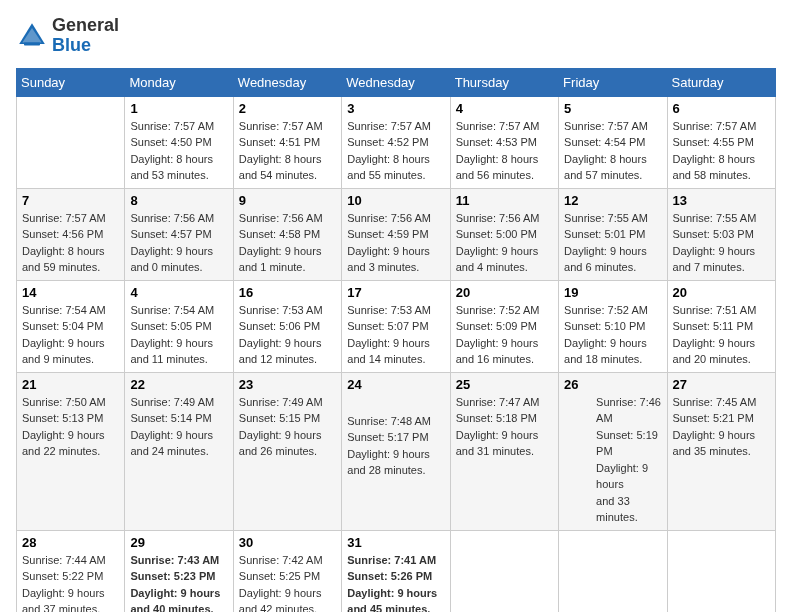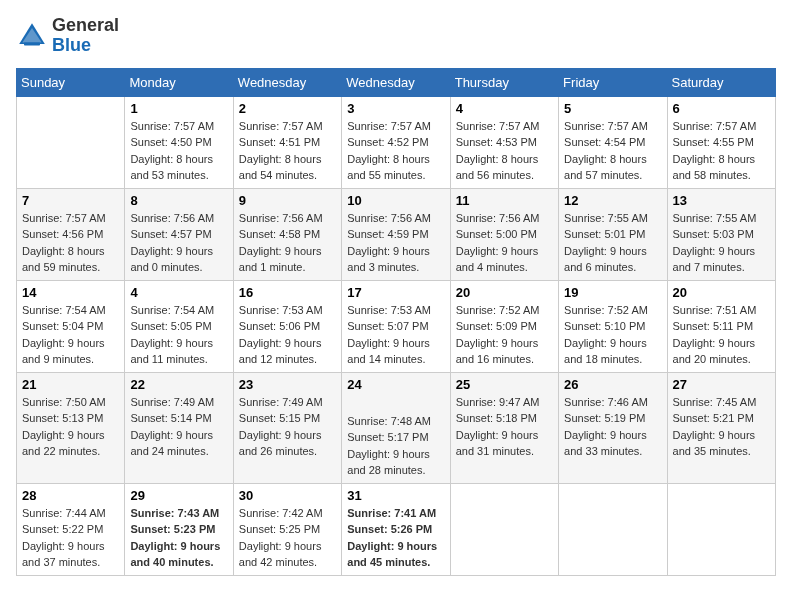--- a/index.html
+++ b/index.html
@@ -289,28 +289,28 @@
         </td>
         <td>
           <span class="day-num">24</span>
           <div class="day-info" style="white-space: pre-line; margin-top: 21px;">Sunrise: 7:48 AM
 Sunset: 5:17 PM
 Daylight: 9 hours
 and 28 minutes.</div>
         </td>
         <td>
           <span class="day-num">25</span>
-          <div class="day-info" style="white-space: pre-line;">Sunrise: 9:47 AM
+          <div class="day-info" style="white-space: pre-line;">Sunrise: 7:47 AM
 Sunset: 5:18 PM
 Daylight: 9 hours
 and 31 minutes.</div>
         </td>
         <td>
           <span class="day-num">26</span>
-          <div class="day-info" style="white-space: pre-line;">Sunrise: 7:46 AM
+          <div class="day-info" style="white-space: pre-line; margin-left: 32px;">Sunrise: 7:46 AM
 Sunset: 5:19 PM
 Daylight: 9 hours
 and 33 minutes.</div>
         </td>
         <td>
           <span class="day-num">27</span>
           <div class="day-info" style="white-space: pre-line;">Sunrise: 7:45 AM
 Sunset: 5:21 PM
 Daylight: 9 hours
 and 35 minutes.</div>

